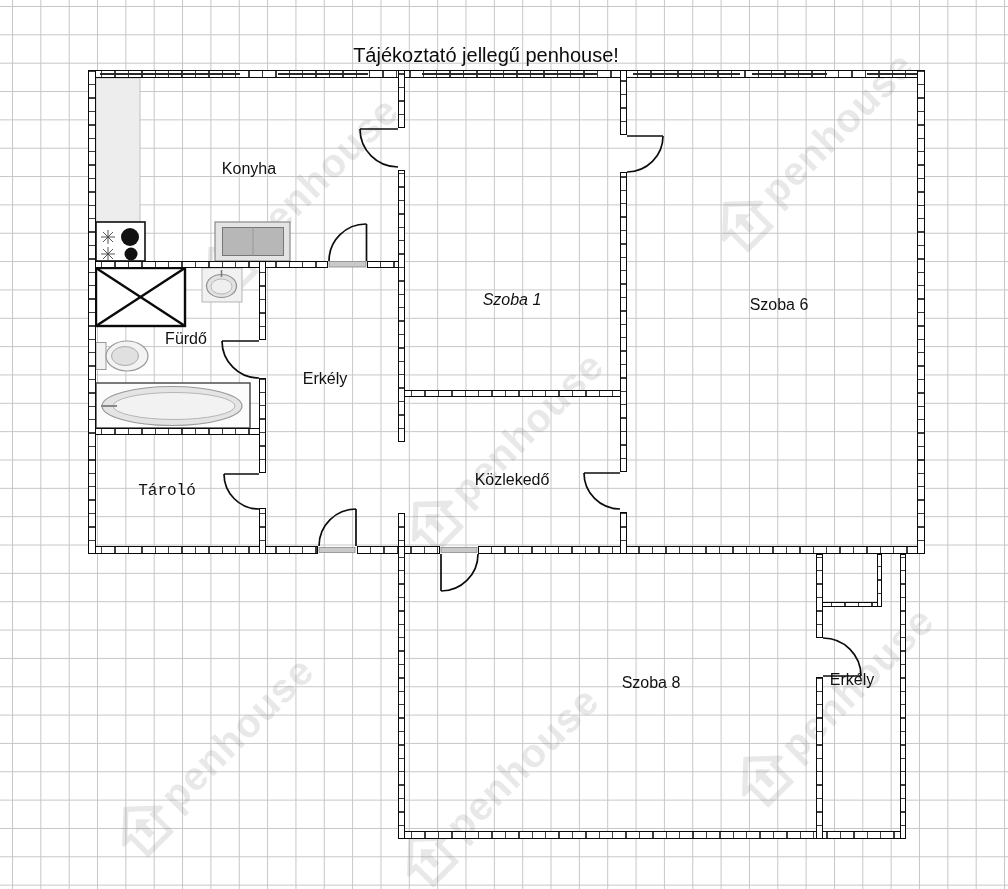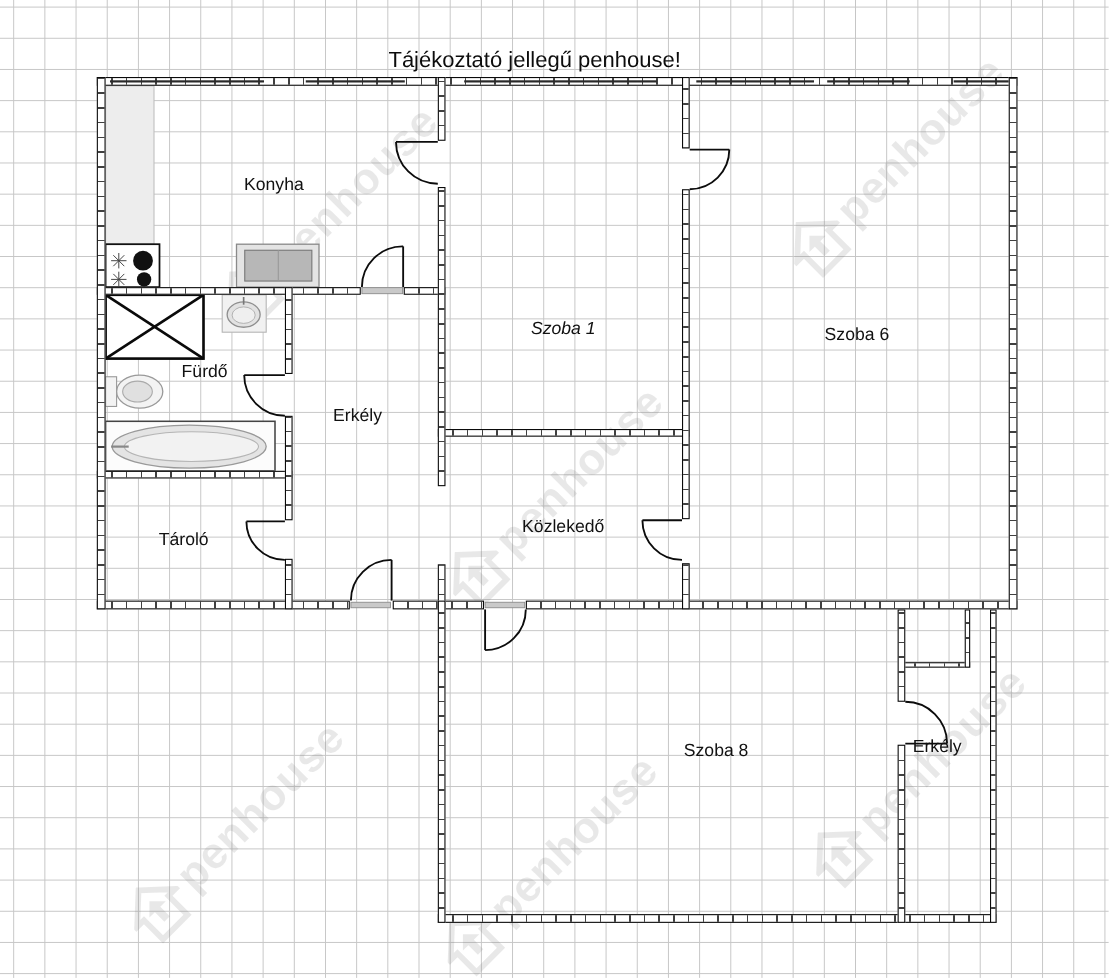--- a/index.html
+++ b/index.html
@@ -222,17 +222,17 @@
     </g>
   </svg>
 
   <div class="title">Tájékoztató jellegű penhouse!</div>
   <div class="room-label" style="left:249px;top:169px;">Konyha</div>
   <div class="room-label" style="left:512px;top:300px;font-style:italic;">Szoba 1</div>
   <div class="room-label" style="left:779px;top:305px;">Szoba 6</div>
   <div class="room-label" style="left:186px;top:339px;">Fürdő</div>
   <div class="room-label" style="left:325px;top:379px;">Erkély</div>
   <div class="room-label" style="left:512px;top:480px;text-align:center;">Közlekedő</div>
-  <div class="room-label" style="left:167px;top:491px;">Tároló</div>
+  <div class="room-label" style="left:167px;top:491px;font-family:Liberation Mono, monospace;">Tároló</div>
   <div class="room-label" style="left:651px;top:683px;">Szoba 8</div>
   <div class="room-label" style="left:852px;top:680px;">Erkély</div>
 
 </div>
 
 </body></html>

